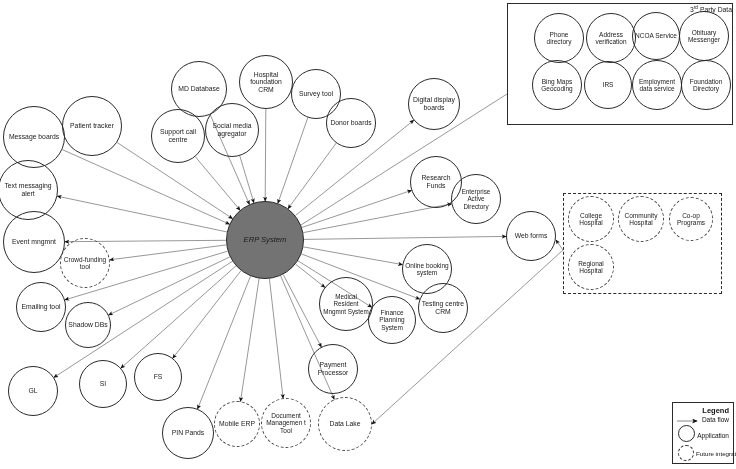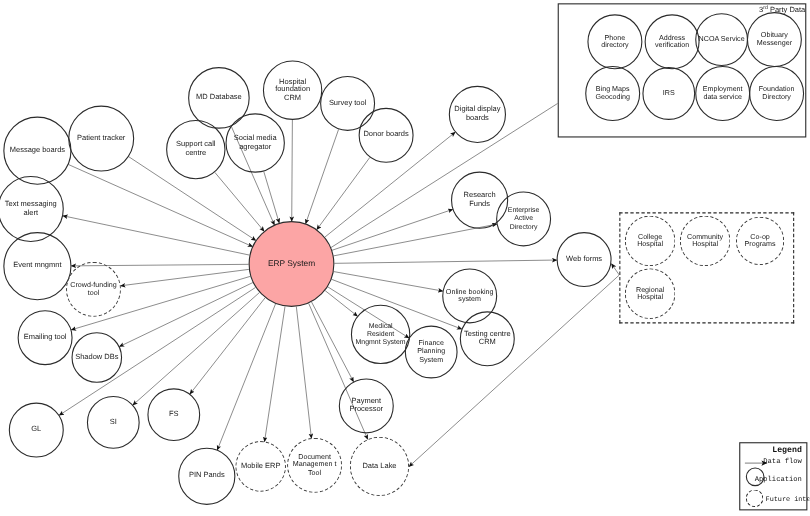--- a/index.html
+++ b/index.html
@@ -43,21 +43,22 @@
     border-style: dashed;
     border-color: #444;
   }
   .node .lbl {
     display: block;
     width: 100%;
     word-wrap: break-word;
   }
   .hub {
     z-index: 4;
-    background: #fca5a5;
+    background: #737373;
+    font-style: italic;
   }
   .group-box {
     position: absolute;
     box-sizing: border-box;
     z-index: 1;
   }
   .group-box.solid {
     border: 1px solid #2b2b2b;
     background: #ffffff;
   }
@@ -277,21 +278,21 @@
         <span class="lbl">Community Hospital</span>
       </div>
       <div class="node future" style="left: 669px; top: 197px; width: 44px; height: 44px; font-size: 6.5px;">
         <span class="lbl">Co-op Programs</span>
       </div>
       <div class="node future" style="left: 568px; top: 244px; width: 46px; height: 46px; font-size: 6.5px;">
         <span class="lbl">Regional Hospital</span>
       </div>
     </div>
 
-  <div id="legend-box" style="left: 672px; top: 402px; width: 62px; height: 62px; font-family: Liberation Mono, monospace;">
+  <div id="legend-box" style="left: 672px; top: 402px; width: 62px; height: 62px;">
     <div class="legend-title" style="right:4px; top:3px; font-size:7.5px;">Legend</div>
     <svg style="position:absolute; left:4px; top:14px;" width="26" height="8" viewBox="0 0 26 8" xmlns="http://www.w3.org/2000/svg">
       <line x1="0" y1="4" x2="20" y2="4" stroke="#6b6b6b" stroke-width="0.8" marker-end="url(#arrowhead2)"></line>
       <defs>
         <marker id="arrowhead2" markerWidth="7" markerHeight="7" refX="6" refY="3" orient="auto" markerUnits="strokeWidth">
           <path d="M0,0 L7,3 L0,6 L1.6,3 z" fill="#111111"></path>
         </marker>
       </defs>
     </svg>
     <div class="legend-text" style="right:4px; top:13px; font-size:6.5px;">Data flow</div>

